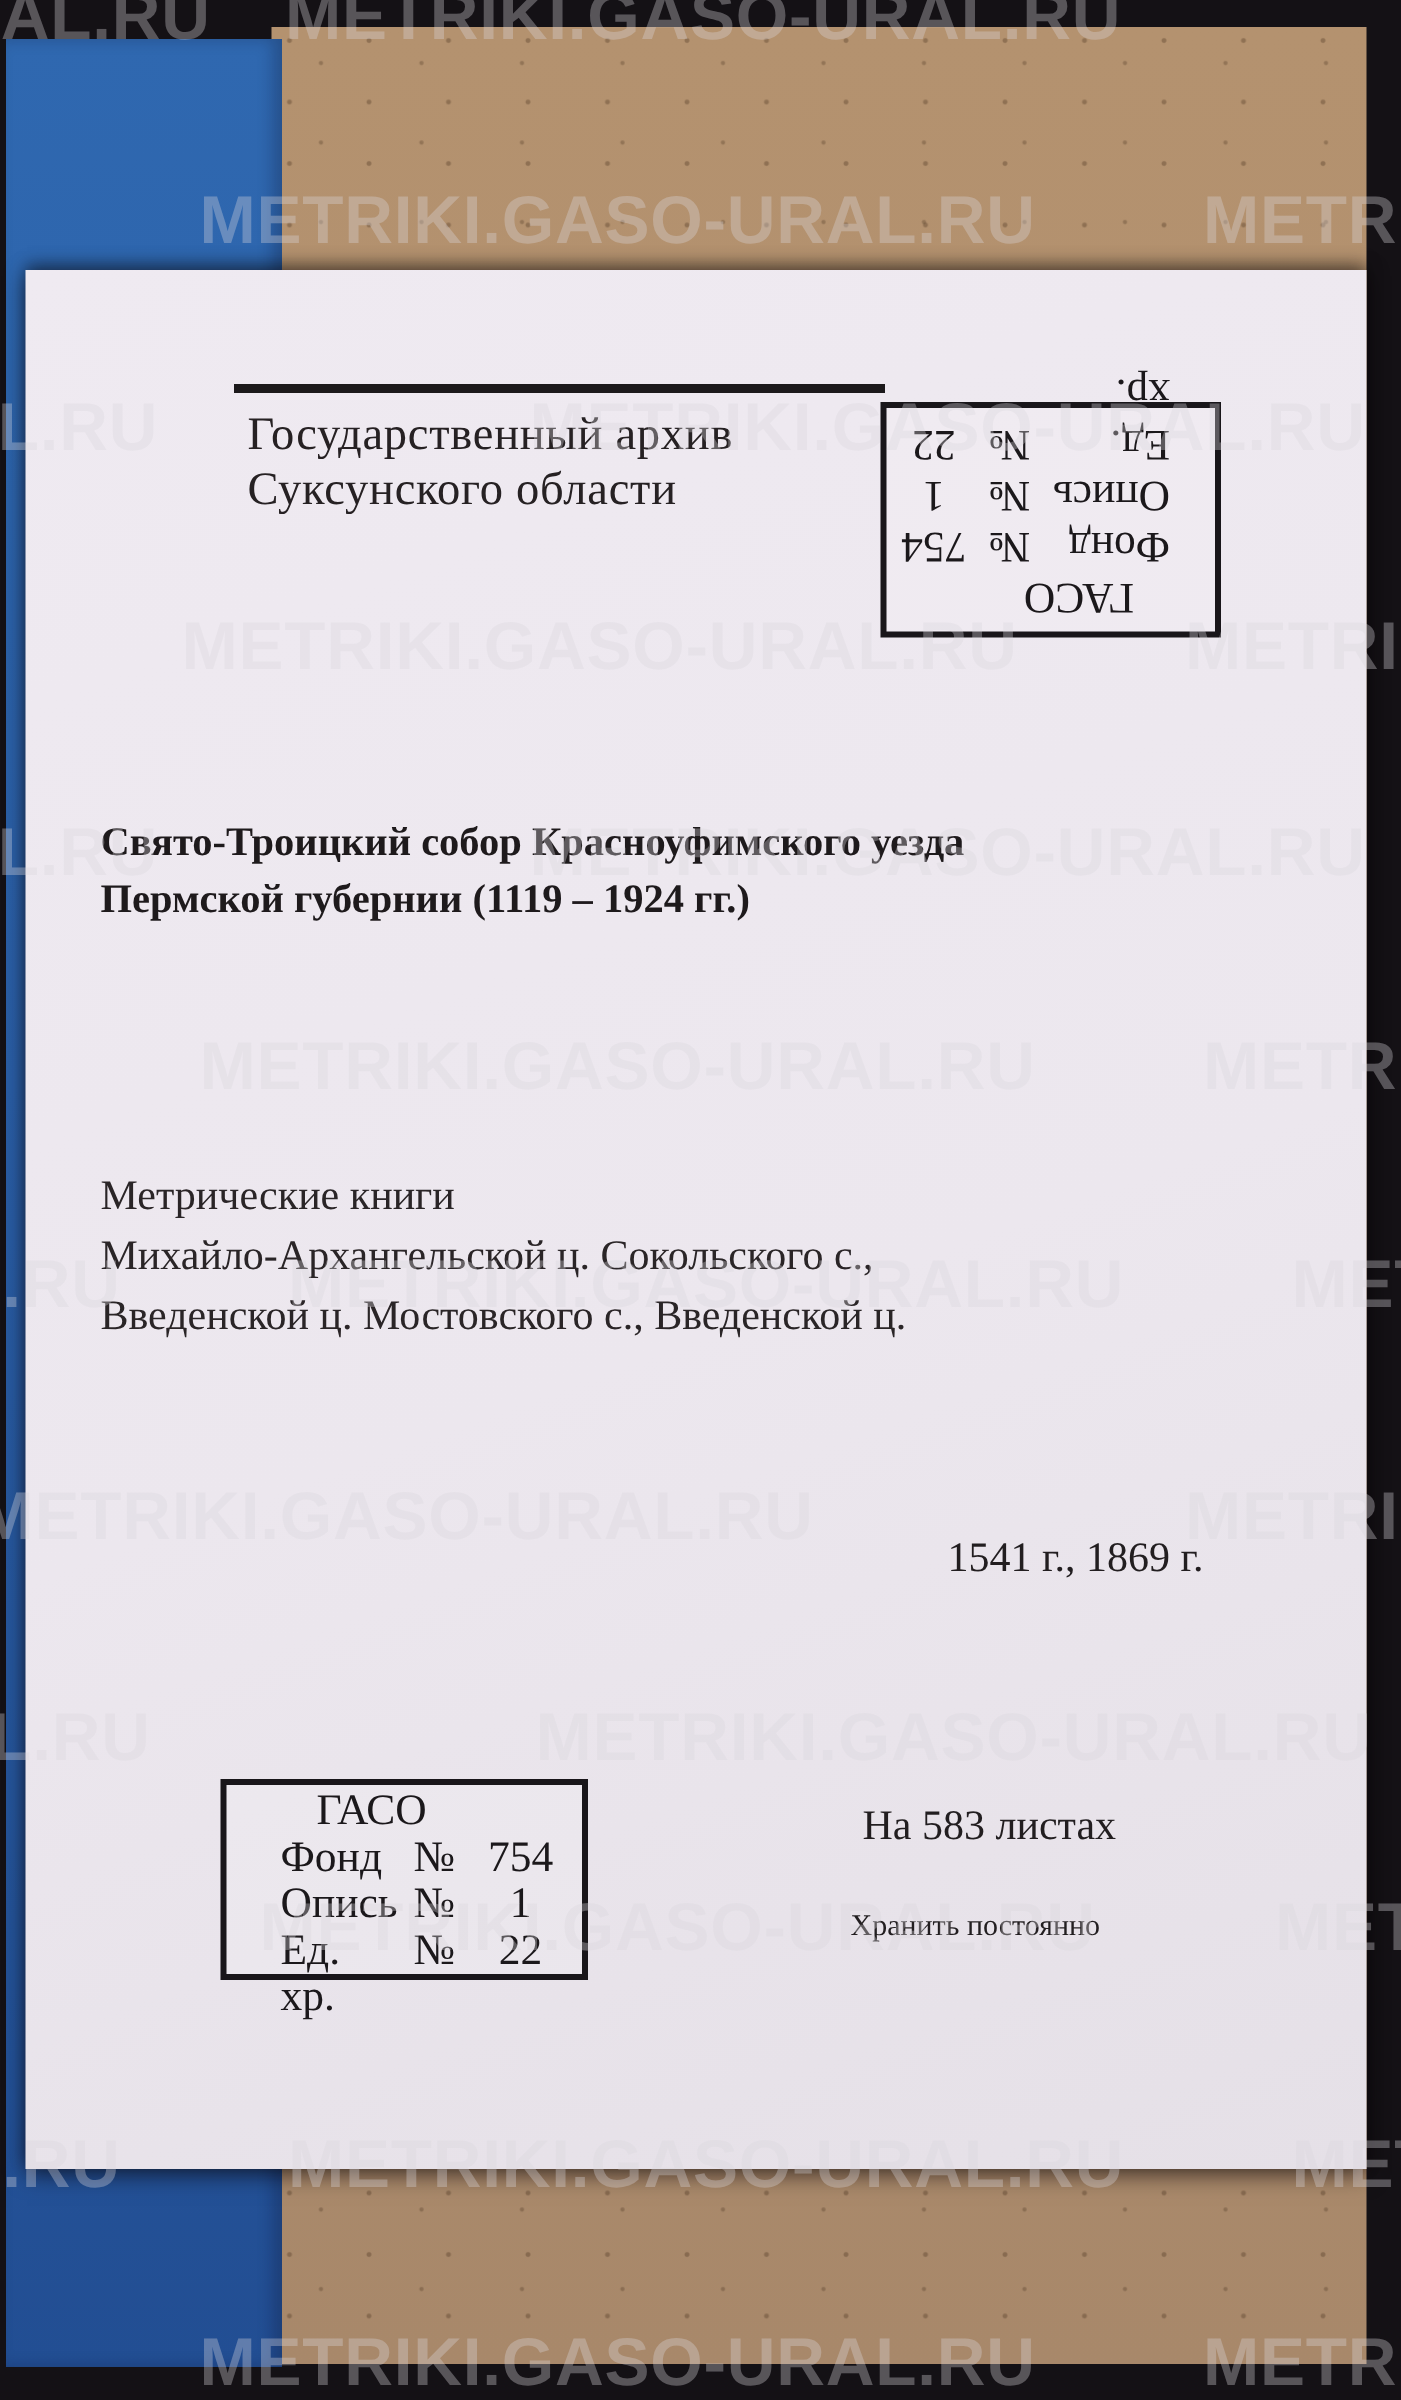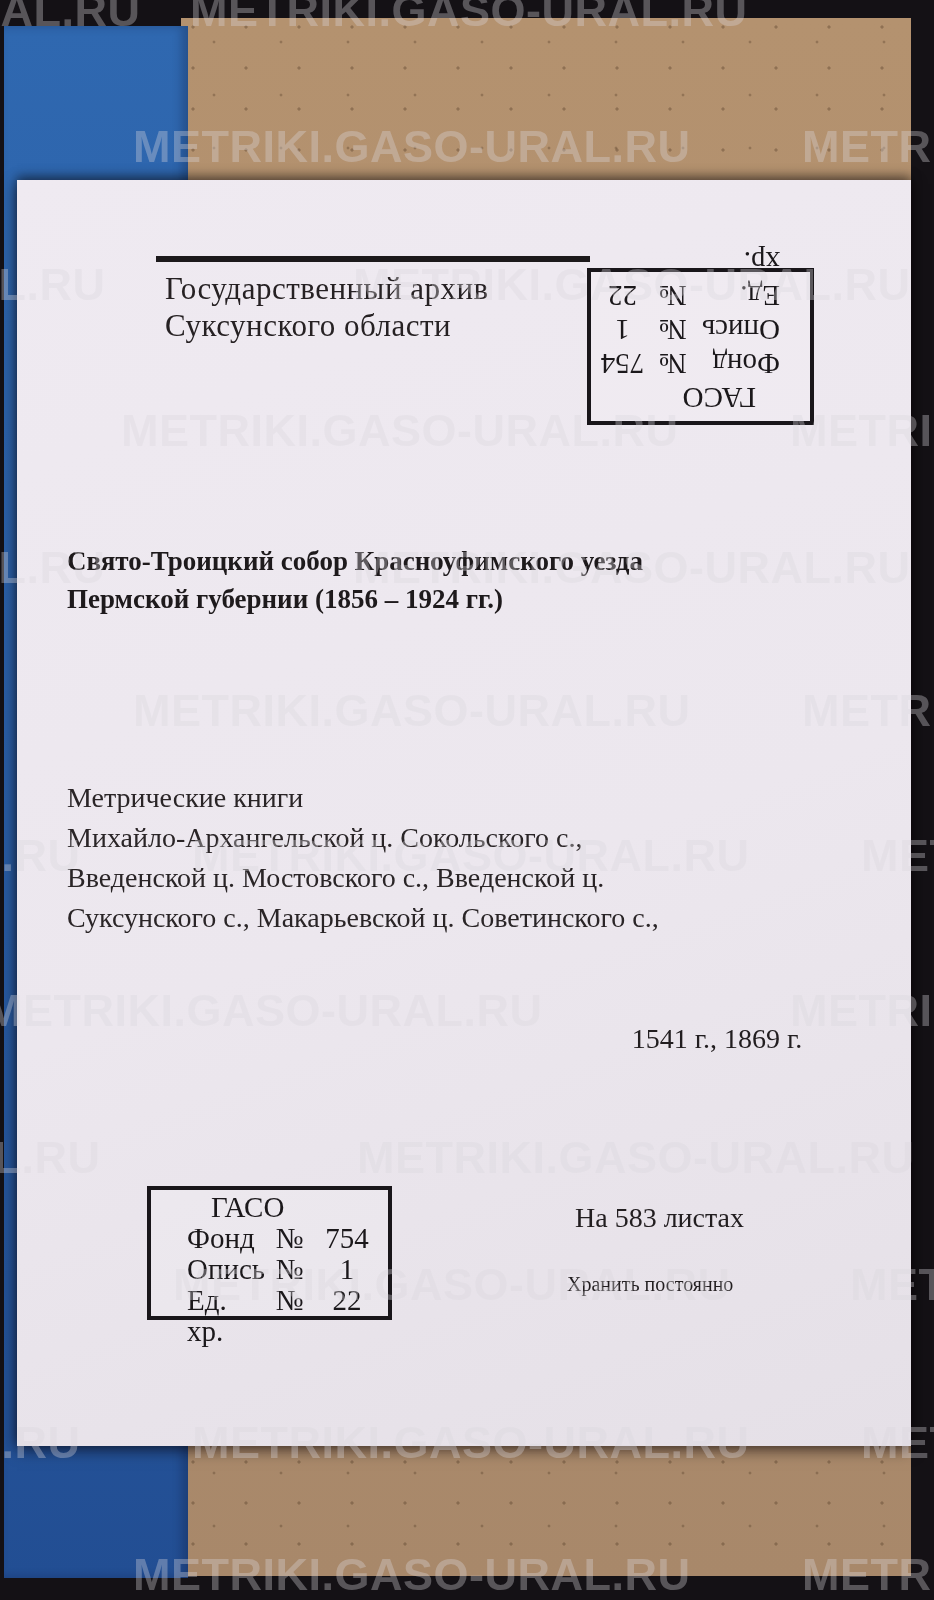--- a/index.html
+++ b/index.html
@@ -123,28 +123,27 @@
         <div class="srow">
           <span class="s-label">Ед. хр.</span>
           <span class="s-no">№</span>
           <span class="s-val">22</span>
         </div>
       </div>
     </div>
 
     <div class="doc-title center-col">
       <div>Свято-Троицкий собор Красноуфимского уезда</div>
-      <div>Пермской губернии (1856 – 1924 гг.)</div>
+      <div>Пермской губернии (1119 – 1924 гг.)</div>
     </div>
 
     <div class="books center-col">
       <div>Метрические книги</div>
       <div>Михайло-Архангельской ц. Сокольского с.,</div>
       <div>Введенской ц. Мостовского с., Введенской ц.</div>
-      <div>Суксунского с., Макарьевской ц. Советинского с.,</div>
     </div>
 
     <div class="years">1541 г., 1869 г.</div>
 
     <div class="stamp bottom">
       <div class="stamp-inner">
         <div class="stamp-org">ГАСО</div>
         <div class="srow">
           <span class="s-label">Фонд</span>
           <span class="s-no">№</span>

